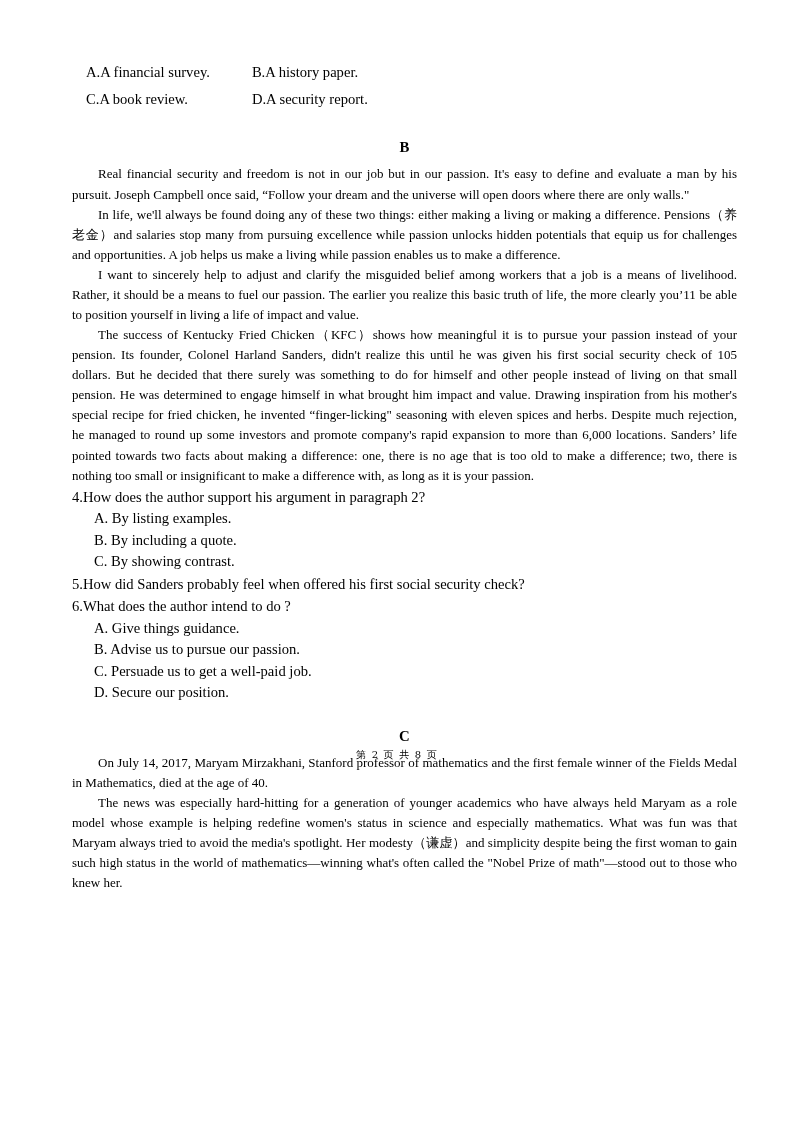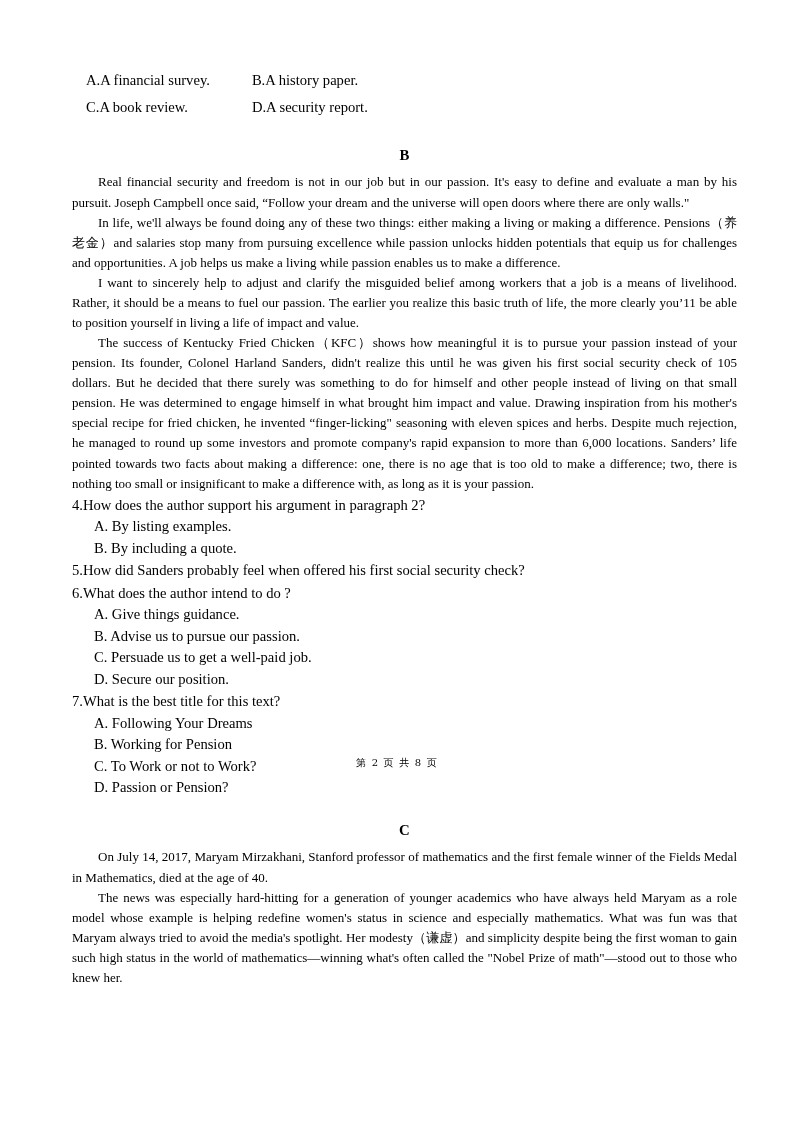--- a/index.html
+++ b/index.html
@@ -13,21 +13,20 @@
     font-family: "Liberation Serif", "DejaVu Serif", serif;
     color: #000000;
     overflow: hidden;
   }
   .page {
     position: relative;
     width: 794px;
     height: 824px;
     box-sizing: border-box;
     padding: 62px 57px 0 72px;
-    margin-top: 8px;
   }
   .opt-table {
     border-collapse: collapse;
     margin: 0 0 0 14px;
     font-size: 14.6px;
   }
   .opt-table td {
     padding: 0 0 6px 0;
     white-space: nowrap;
     line-height: 1.42;
@@ -113,46 +112,38 @@
   <p class="body-text">Real financial security and freedom is not in our job but in our passion. It's easy to define and evaluate a man by his pursuit. Joseph Campbell once said, “Follow your dream and the universe will open doors where there are only walls."</p>
   <p class="body-text">In life, we'll always be found doing any of these two things: either making a living or making a difference. Pensions（养老金）and salaries stop many from pursuing excellence while passion unlocks hidden potentials that equip us for challenges and opportunities. A job helps us make a living while passion enables us to make a difference.</p>
   <p class="body-text">I want to sincerely help to adjust and clarify the misguided belief among workers that a job is a means of livelihood. Rather, it should be a means to fuel our passion. The earlier you realize this basic truth of life, the more clearly you’11 be able to position yourself in living a life of impact and value.</p>
   <p class="body-text">The success of Kentucky Fried Chicken（KFC）shows how meaningful it is to pursue your passion instead of your pension. Its founder, Colonel Harland Sanders, didn't realize this until he was given his first social security check of 105 dollars. But he decided that there surely was something to do for himself and other people instead of living on that small pension. He was determined to engage himself in what brought him impact and value. Drawing inspiration from his mother's special recipe for fried chicken, he invented “finger-licking" seasoning with eleven spices and herbs. Despite much rejection, he managed to round up some investors and promote company's rapid expansion to more than 6,000 locations. Sanders’ life pointed towards two facts about making a difference: one, there is no age that is too old to make a difference; two, there is nothing too small or insignificant to make a difference with, as long as it is your passion.</p>
 
   <div class="q-block">
     <p class="q-stem">4.How does the author support his argument in paragraph 2?</p>
     <ul class="q-options">
       <li>A. By listing examples.</li>
       <li>B. By including a quote.</li>
+      <li>C. By showing contrast.</li>
     </ul>
   </div>
 
   <div class="q-block">
     <p class="q-stem">5.How did Sanders probably feel when offered his first social security check?</p>
   </div>
 
   <div class="q-block">
     <p class="q-stem">6.What does the author intend to do ?</p>
     <ul class="q-options">
       <li>A. Give things guidance.</li>
       <li>B. Advise us to pursue our passion.</li>
       <li>C. Persuade us to get a well-paid job.</li>
       <li>D. Secure our position.</li>
     </ul>
   </div>
 
-  <div class="q-block">
-    <p class="q-stem">7.What is the best title for this text?</p>
-    <ul class="q-options">
-      <li>A. Following Your Dreams</li>
-      <li>B. Working for Pension</li>
-      <li>C. To Work or not to Work?</li>
-      <li>D. Passion or Pension?</li>
-    </ul>
-  </div>
 
   <div class="section-letter">C</div>
 
   <p class="body-text">On July 14, 2017, Maryam Mirzakhani, Stanford professor of mathematics and the first female winner of the Fields Medal in Mathematics, died at the age of 40.</p>
   <p class="body-text">The news was especially hard-hitting for a generation of younger academics who have always held Maryam as a role model whose example is helping redefine women's status in science and especially mathematics. What was fun was that Maryam always tried to avoid the media's spotlight. Her modesty（谦虚）and simplicity despite being the first woman to gain such high status in the world of mathematics—winning what's often called the "Nobel Prize of math"—stood out to those who knew her.</p>
 
   <div class="footer">第 2 页 共 8 页</div>
 
 </div>
 

